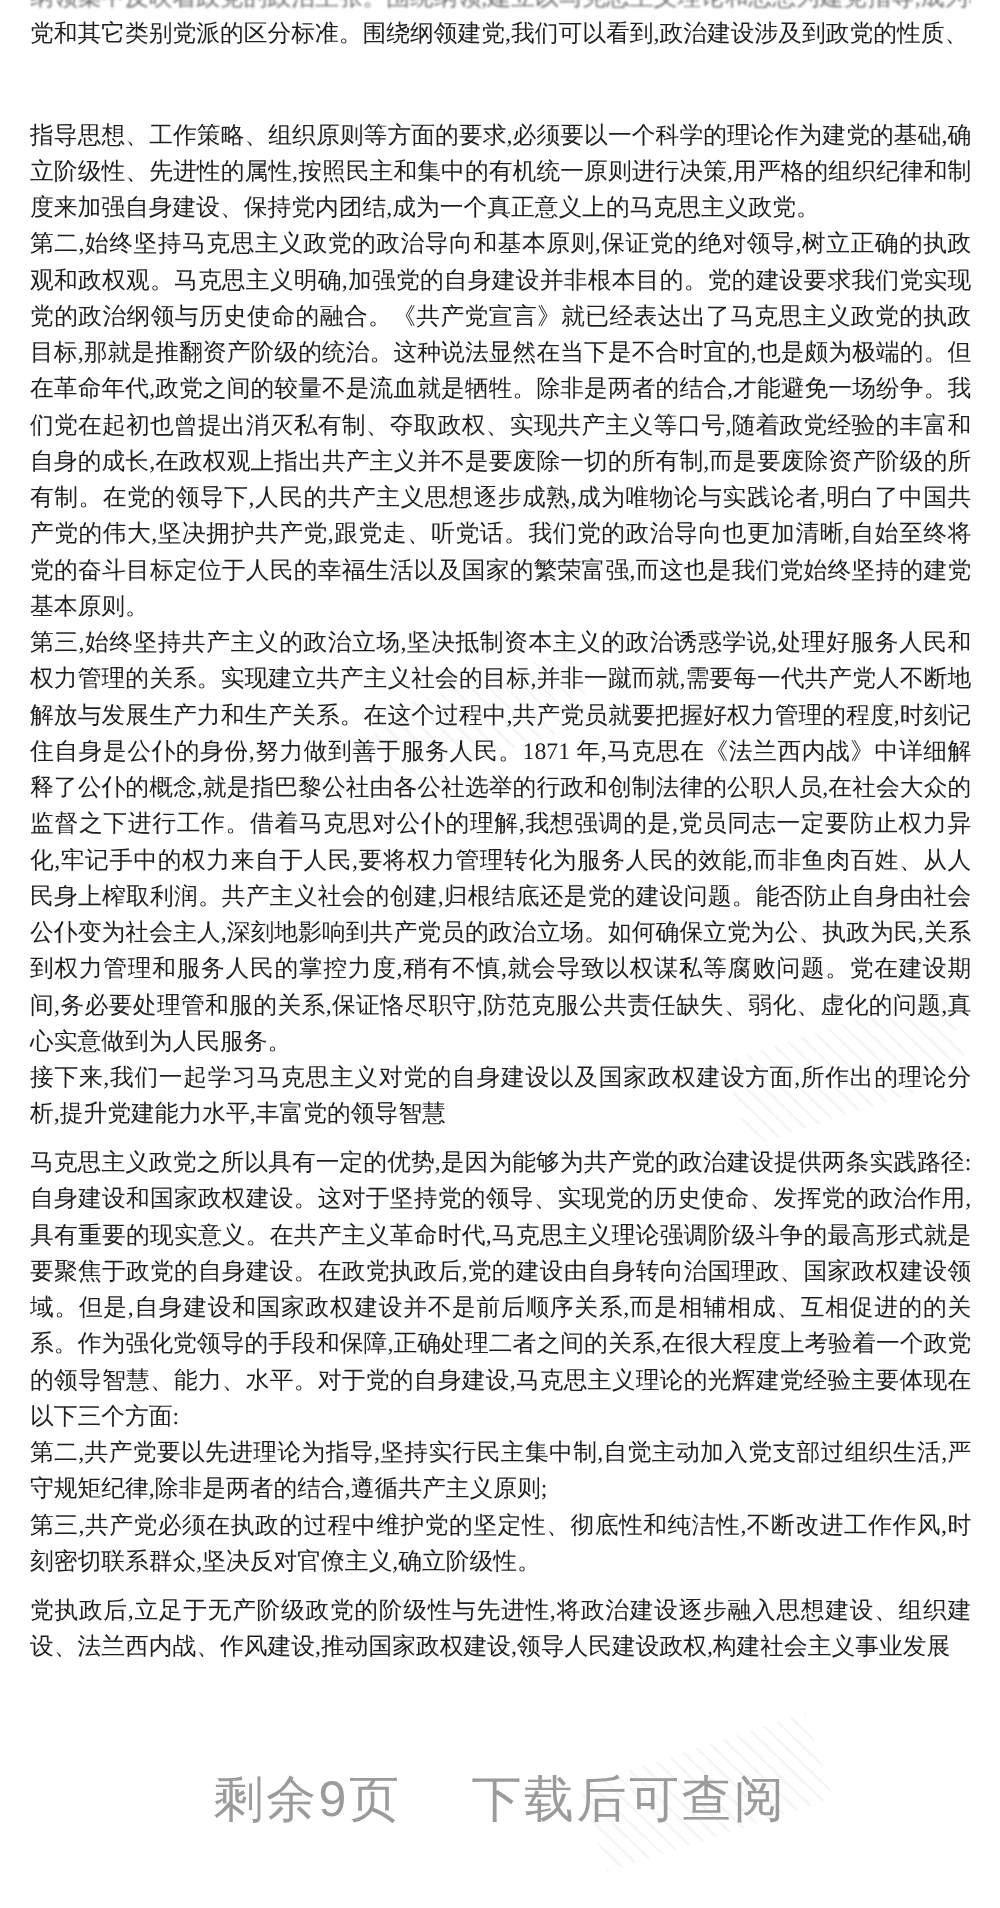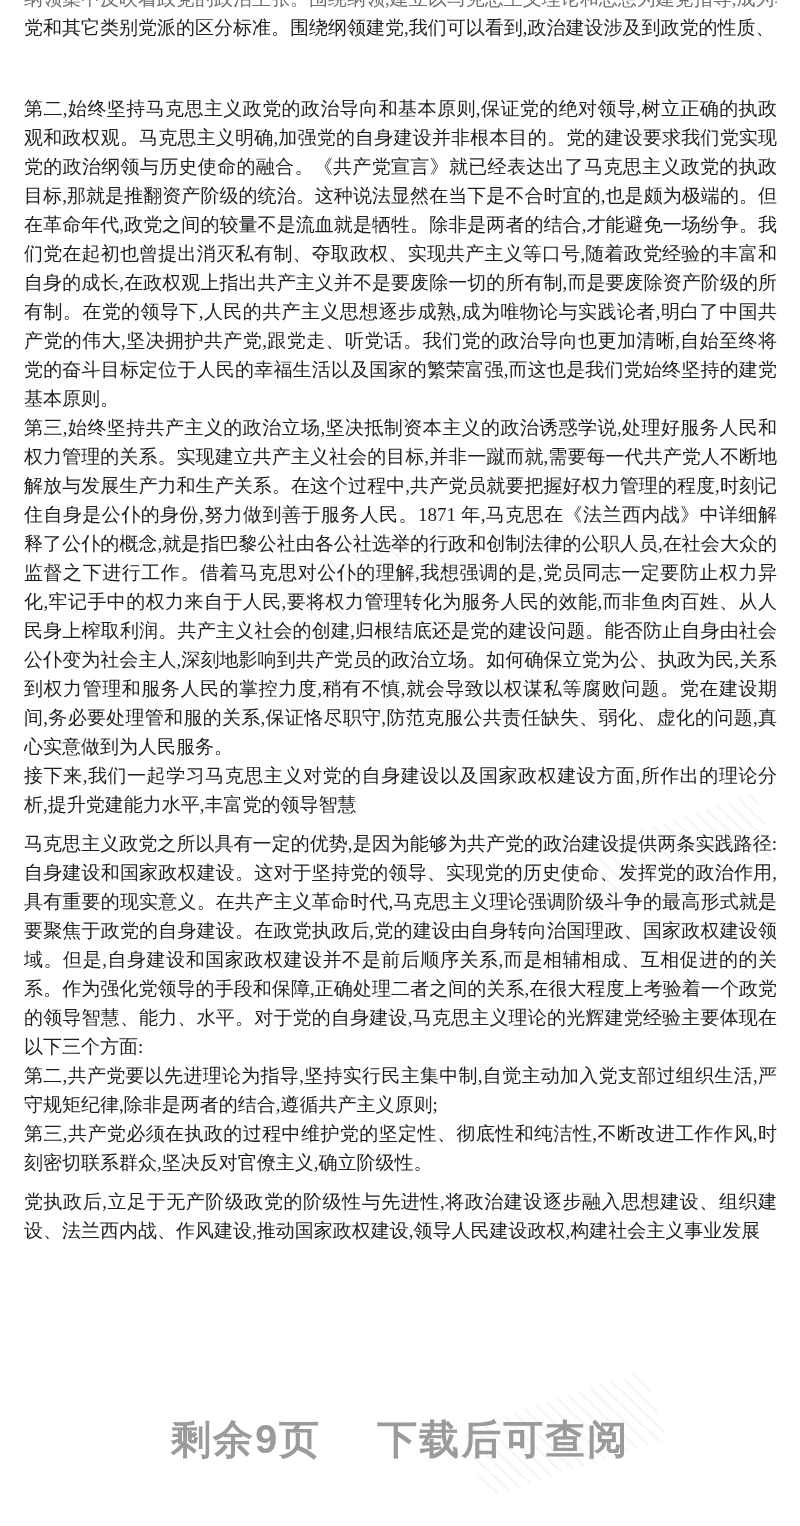--- a/index.html
+++ b/index.html
@@ -40,21 +40,21 @@
   .footer {
     position: absolute;
     top: 1412px;
     left: 0;
     width: 800px;
     display: flex;
     justify-content: center;
     align-items: baseline;
     gap: 56px;
     font-family: "Liberation Sans", "DejaVu Sans", sans-serif;
-    font-weight: 700;
+    font-weight: 400;
     font-size: 40px;
     color: #9b9b9b;
     letter-spacing: 2px;
   }
   .wm {
     position: absolute;
     pointer-events: none;
     opacity: 0.06;
     background: repeating-linear-gradient(
       62deg,
@@ -73,20 +73,21 @@
 <div class="doc">
 
   <div class="cut-line-clip">
     <p>纲领集中反映着政党的政治主张。围绕纲领,建立以马克思主义理论和思想为建党指导,成为马克思主义政</p>
   </div>
 
   <p class="para">党和其它类别党派的区分标准。围绕纲领建党,我们可以看到,政治建设涉及到政党的性质、</p>
 
   <div class="page-gap"></div>
 
+  <p class="para">指导思想、工作策略、组织原则等方面的要求,必须要以一个科学的理论作为建党的基础,确立阶级性、先进性的属性,按照民主和集中的有机统一原则进行决策,用严格的组织纪律和制度来加强自身建设、保持党内团结,成为一个真正意义上的马克思主义政党。</p>
   <p class="para">第二,始终坚持马克思主义政党的政治导向和基本原则,保证党的绝对领导,树立正确的执政观和政权观。马克思主义明确,加强党的自身建设并非根本目的。党的建设要求我们党实现党的政治纲领与历史使命的融合。《共产党宣言》就已经表达出了马克思主义政党的执政目标,那就是推翻资产阶级的统治。这种说法显然在当下是不合时宜的,也是颇为极端的。但在革命年代,政党之间的较量不是流血就是牺牲。除非是两者的结合,才能避免一场纷争。我们党在起初也曾提出消灭私有制、夺取政权、实现共产主义等口号,随着政党经验的丰富和自身的成长,在政权观上指出共产主义并不是要废除一切的所有制,而是要废除资产阶级的所有制。在党的领导下,人民的共产主义思想逐步成熟,成为唯物论与实践论者,明白了中国共产党的伟大,坚决拥护共产党,跟党走、听党话。我们党的政治导向也更加清晰,自始至终将党的奋斗目标定位于人民的幸福生活以及国家的繁荣富强,而这也是我们党始终坚持的建党基本原则。</p>
   <p class="para">第三,始终坚持共产主义的政治立场,坚决抵制资本主义的政治诱惑学说,处理好服务人民和权力管理的关系。实现建立共产主义社会的目标,并非一蹴而就,需要每一代共产党人不断地解放与发展生产力和生产关系。在这个过程中,共产党员就要把握好权力管理的程度,时刻记住自身是公仆的身份,努力做到善于服务人民。1871 年,马克思在《法兰西内战》中详细解释了公仆的概念,就是指巴黎公社由各公社选举的行政和创制法律的公职人员,在社会大众的监督之下进行工作。借着马克思对公仆的理解,我想强调的是,党员同志一定要防止权力异化,牢记手中的权力来自于人民,要将权力管理转化为服务人民的效能,而非鱼肉百姓、从人民身上榨取利润。共产主义社会的创建,归根结底还是党的建设问题。能否防止自身由社会公仆变为社会主人,深刻地影响到共产党员的政治立场。如何确保立党为公、执政为民,关系到权力管理和服务人民的掌控力度,稍有不慎,就会导致以权谋私等腐败问题。党在建设期间,务必要处理管和服的关系,保证恪尽职守,防范克服公共责任缺失、弱化、虚化的问题,真心实意做到为人民服务。</p>
   <p class="para">接下来,我们一起学习马克思主义对党的自身建设以及国家政权建设方面,所作出的理论分析,提升党建能力水平,丰富党的领导智慧</p>
   <p class="para gap-before">马克思主义政党之所以具有一定的优势,是因为能够为共产党的政治建设提供两条实践路径:自身建设和国家政权建设。这对于坚持党的领导、实现党的历史使命、发挥党的政治作用,具有重要的现实意义。在共产主义革命时代,马克思主义理论强调阶级斗争的最高形式就是要聚焦于政党的自身建设。在政党执政后,党的建设由自身转向治国理政、国家政权建设领域。但是,自身建设和国家政权建设并不是前后顺序关系,而是相辅相成、互相促进的的关系。作为强化党领导的手段和保障,正确处理二者之间的关系,在很大程度上考验着一个政党的领导智慧、能力、水平。对于党的自身建设,马克思主义理论的光辉建党经验主要体现在以下三个方面:</p>
   <p class="para">第二,共产党要以先进理论为指导,坚持实行民主集中制,自觉主动加入党支部过组织生活,严守规矩纪律,除非是两者的结合,遵循共产主义原则;</p>
   <p class="para">第三,共产党必须在执政的过程中维护党的坚定性、彻底性和纯洁性,不断改进工作作风,时刻密切联系群众,坚决反对官僚主义,确立阶级性。</p>
   <p class="para gap-before">党执政后,立足于无产阶级政党的阶级性与先进性,将政治建设逐步融入思想建设、组织建设、法兰西内战、作风建设,推动国家政权建设,领导人民建设政权,构建社会主义事业发展</p>
 
 </div>
 

